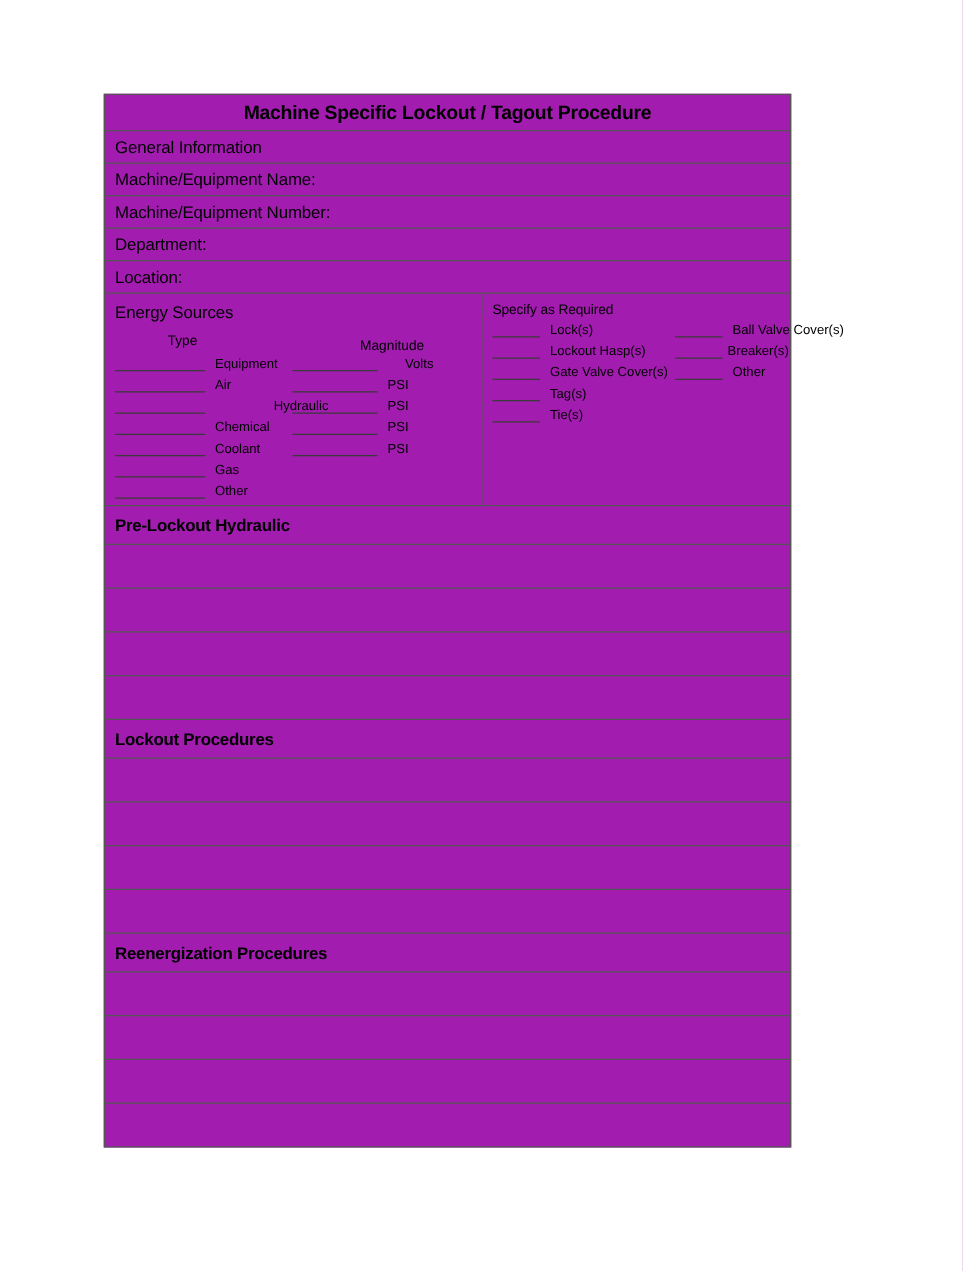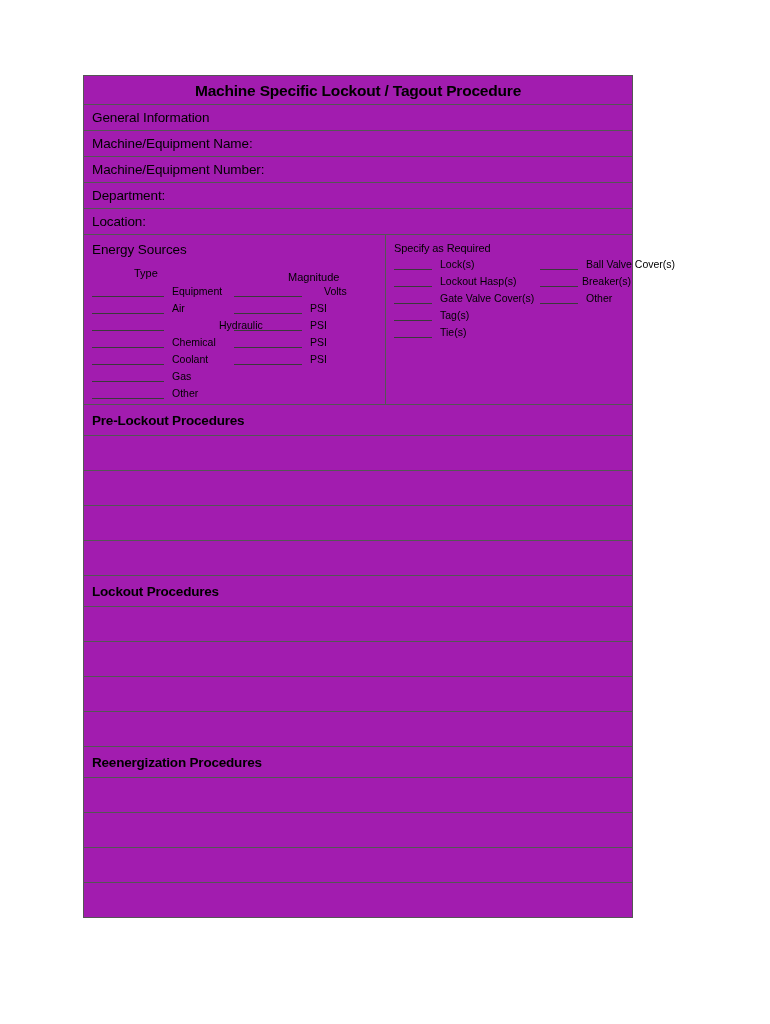--- a/index.html
+++ b/index.html
@@ -237,21 +237,21 @@
           <div class="eq-line" style="left:146px; top:29px;"></div>
           <div class="eq-line" style="left:146px; top:46px;"></div>
 
           <div class="eq-item" style="left:192px; top:1px;">Ball Valve Cover(s)</div>
           <div class="eq-item" style="left:188px; top:18px;">Breaker(s)</div>
           <div class="eq-item" style="left:192px; top:35px;">Other</div>
         </div>
       </div>
     </div>
 
-    <div class="row section-row">Pre-Lockout Procedures</div>
+    <div class="row section-row">Pre-Lockout Hydraulic</div>
     <div class="blank-row"></div>
     <div class="blank-row"></div>
     <div class="blank-row"></div>
     <div class="blank-row group-end"></div>
 
     <div class="row section-row">Lockout Procedures</div>
     <div class="blank-row"></div>
     <div class="blank-row"></div>
     <div class="blank-row"></div>
     <div class="blank-row group-end"></div>

